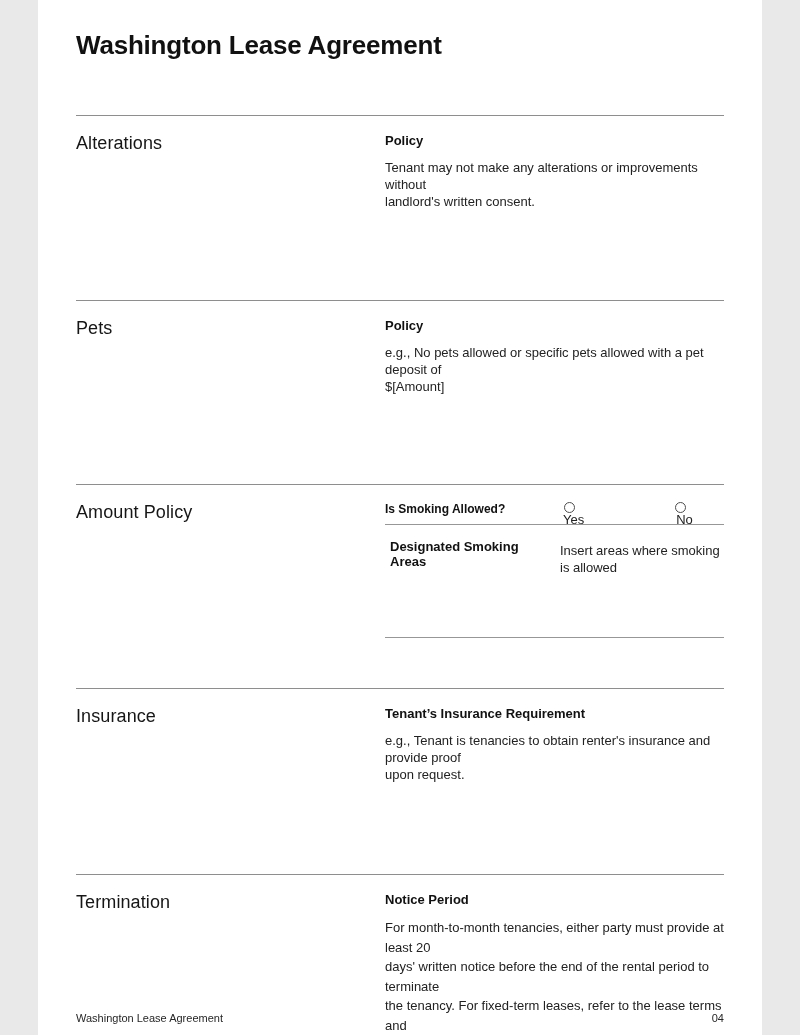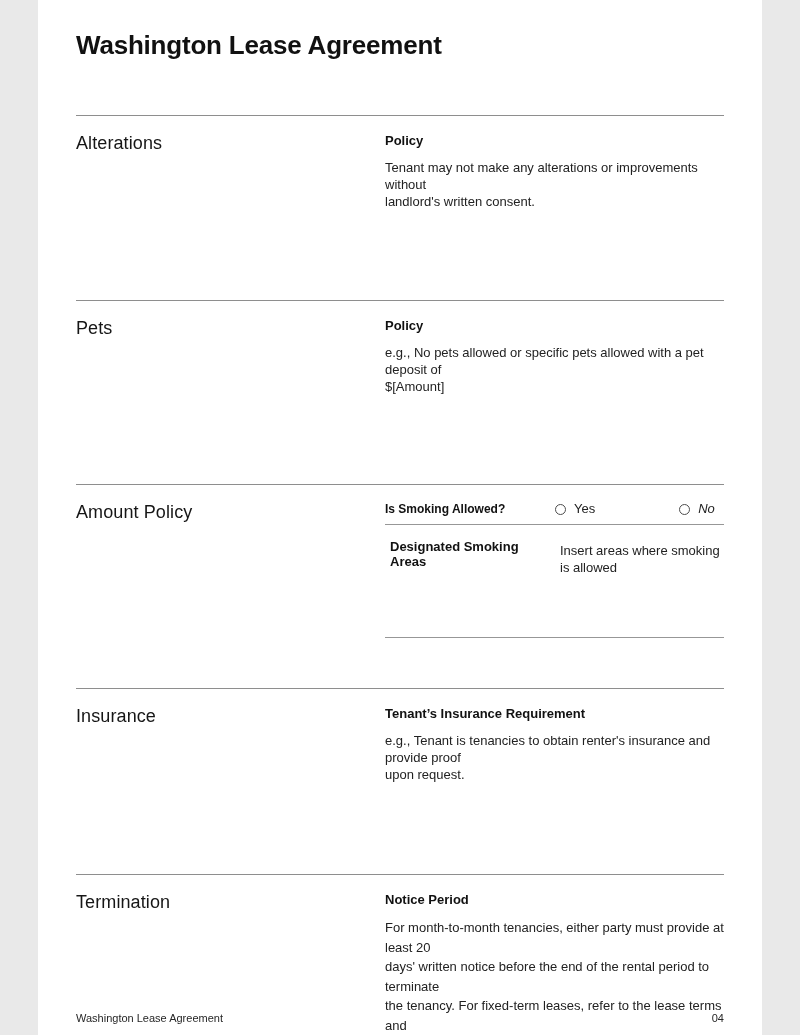--- a/index.html
+++ b/index.html
@@ -21,22 +21,22 @@
   .col-right{flex:1 1 auto;padding-top:18px;box-sizing:border-box;min-width:0;}
   .col-right.no-pad{padding-top:0;}
   .field-label{font-size:13px;font-weight:700;margin:0 0 11px 0;line-height:14px;color:#111;}
   .field-value{font-size:13px;font-weight:400;margin:0;line-height:17px;color:#222;}
   .pre{white-space:pre-line;}
   .loose{line-height:19.5px;}
   .citation{font-style:italic;}
   .inner-rule{border-top:1px solid #979797;height:0;}
   .smk-row1{height:39px;box-sizing:border-box;padding-top:17px;display:flex;align-items:flex-start;}
   .smk-q-label{flex:0 0 150px;margin:0 20px 0 0;font-size:12px;font-weight:700;line-height:14px;color:#111;}
-  .radio-opt{display:flex;align-items:center;cursor:pointer;}
-  .radio-opt.second{margin-left:84px;font-style:italic;}
+  .radio-opt{display:flex;align-items:center;cursor:pointer;flex-direction:column;}
+  .radio-opt.second{margin-left:84px;}
   .radio-circle{width:11px;height:11px;border:1px solid #4d4d4d;border-radius:50%;box-sizing:border-box;background:#fff;flex:0 0 auto;}
   .radio-text{font-size:13px;line-height:14px;margin-left:8px;color:#222;}
   .smk-row2{height:112px;box-sizing:border-box;padding-top:14px;display:flex;align-items:flex-start;}
   .smk-row2 .field-label{flex:0 0 150px;margin:0 20px 0 5px;line-height:15px;}
   .smk-row2 .field-value{padding-top:3px;}
   .doc-footer{display:flex;justify-content:space-between;align-items:flex-start;margin:0 38px;padding-top:8px;font-size:11px;line-height:13px;color:#262626;}
 </style>
 </head>
 <body>
 

